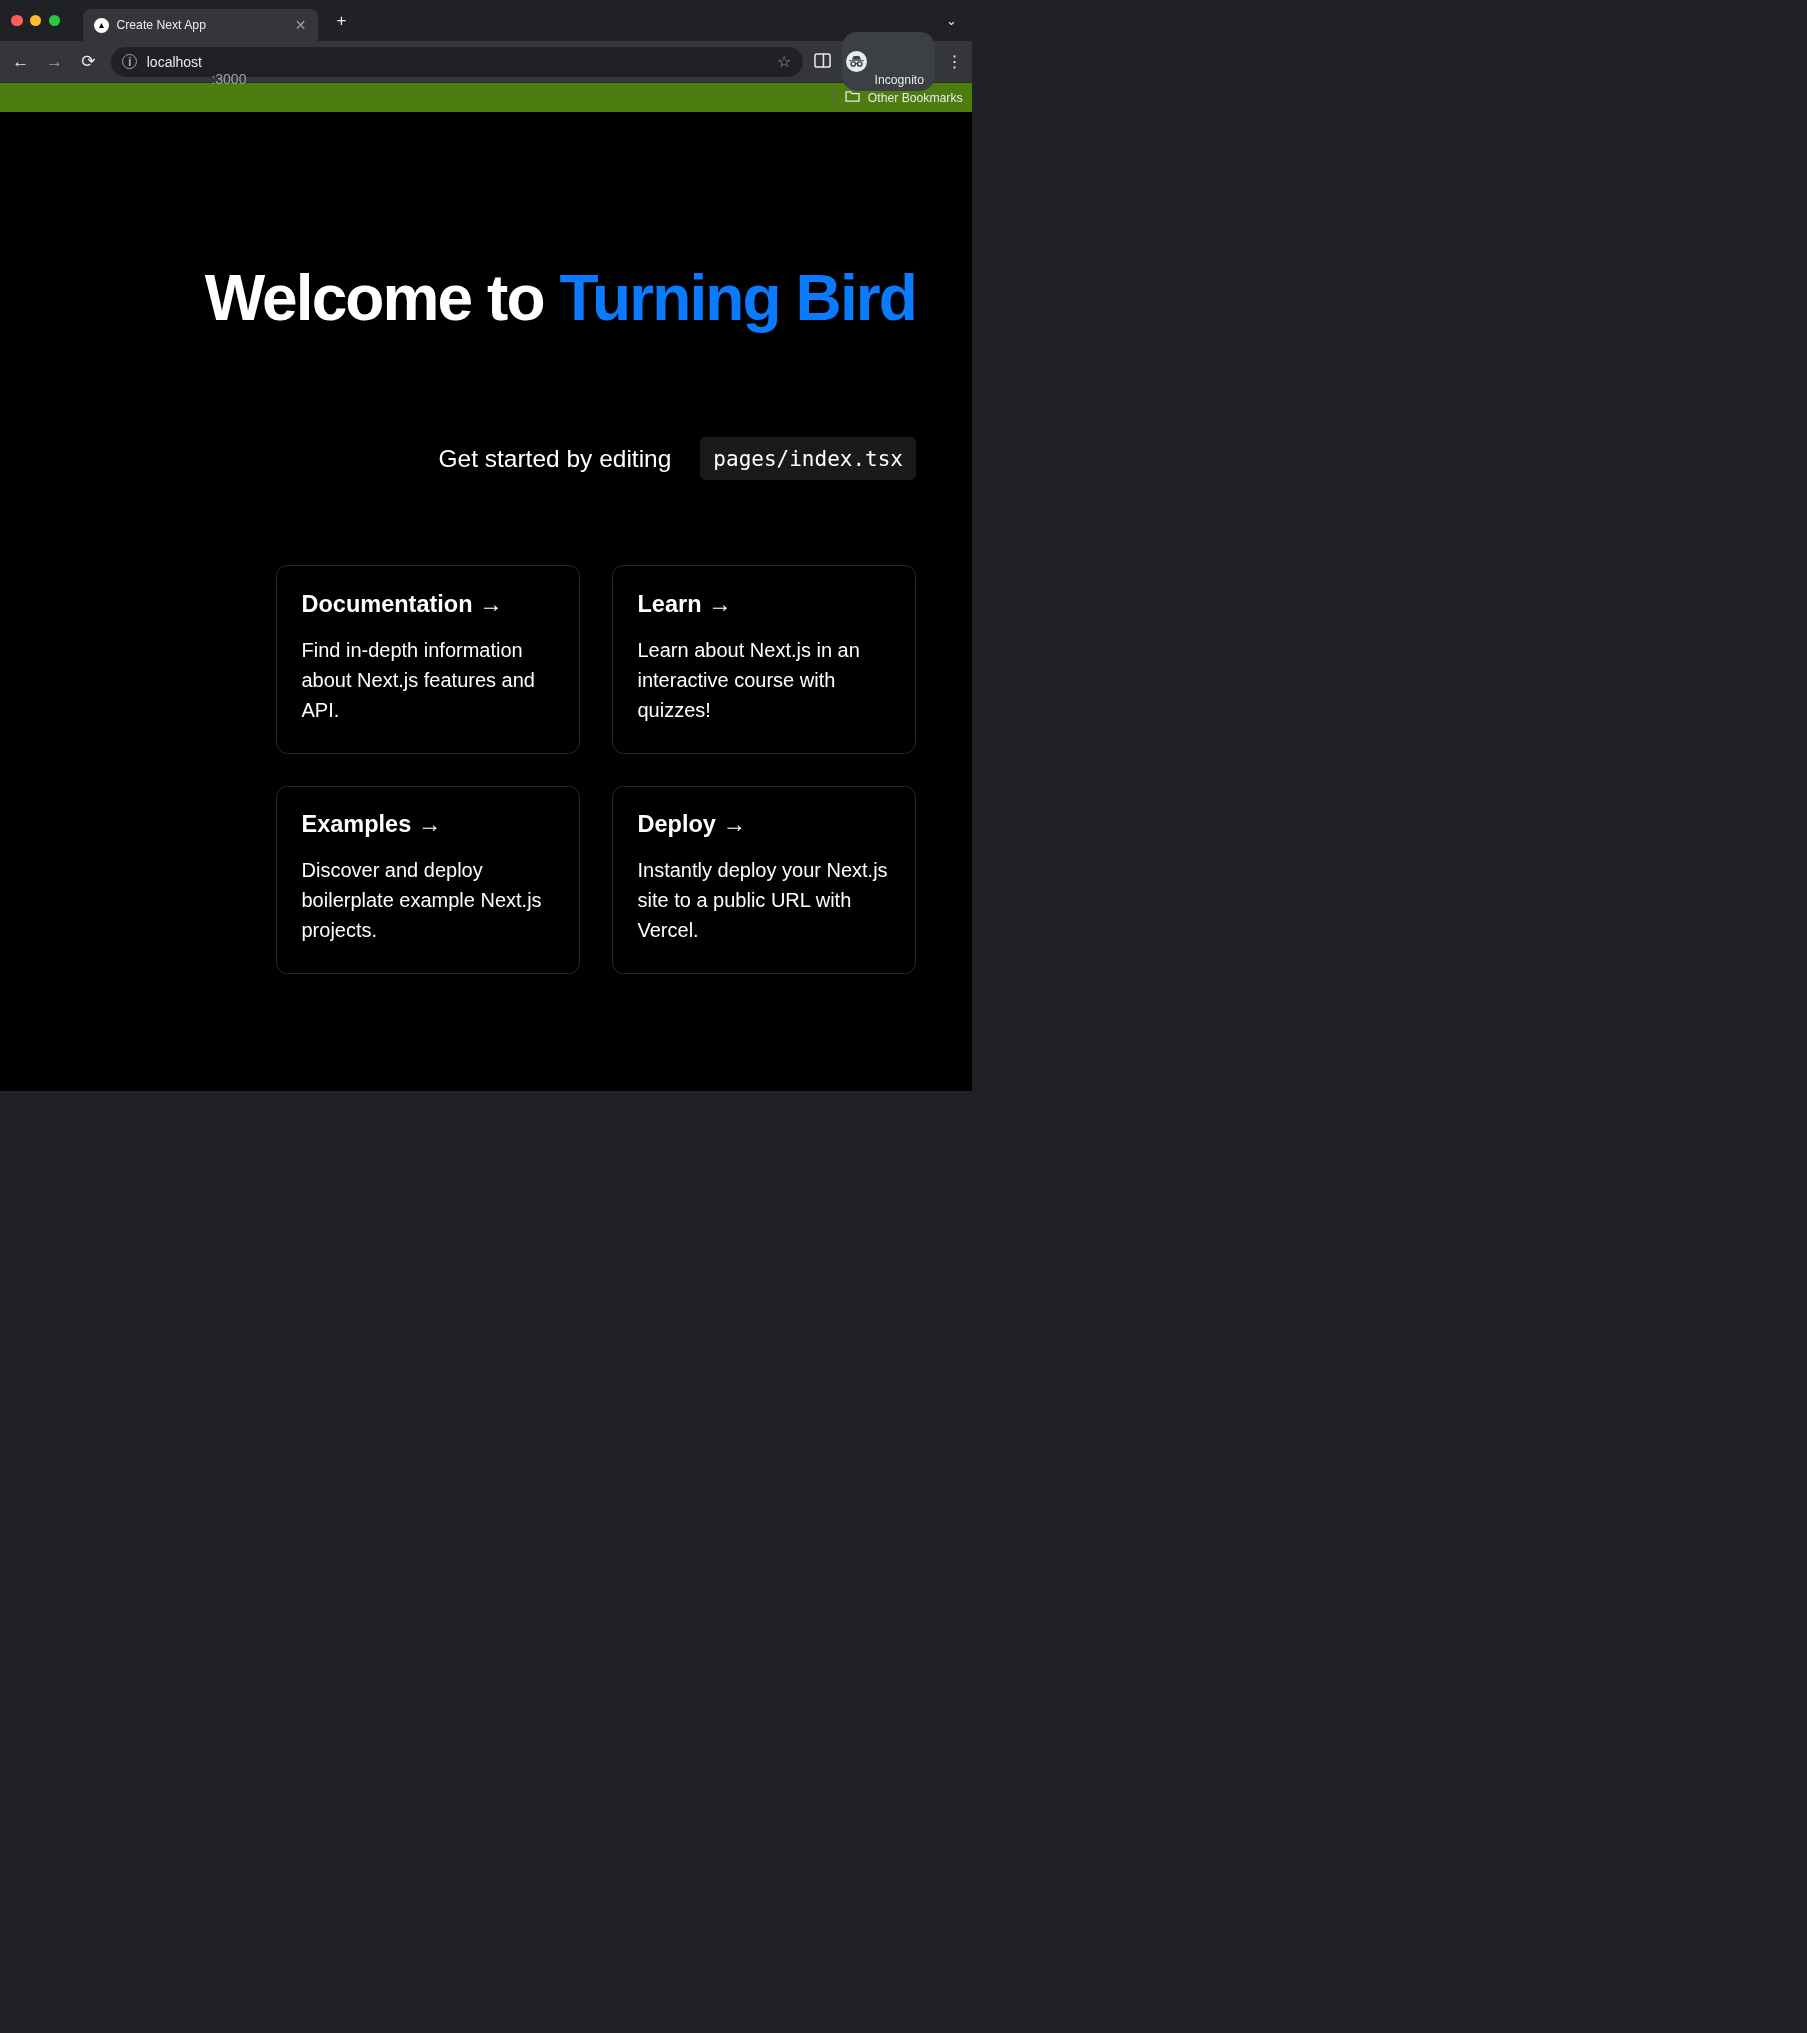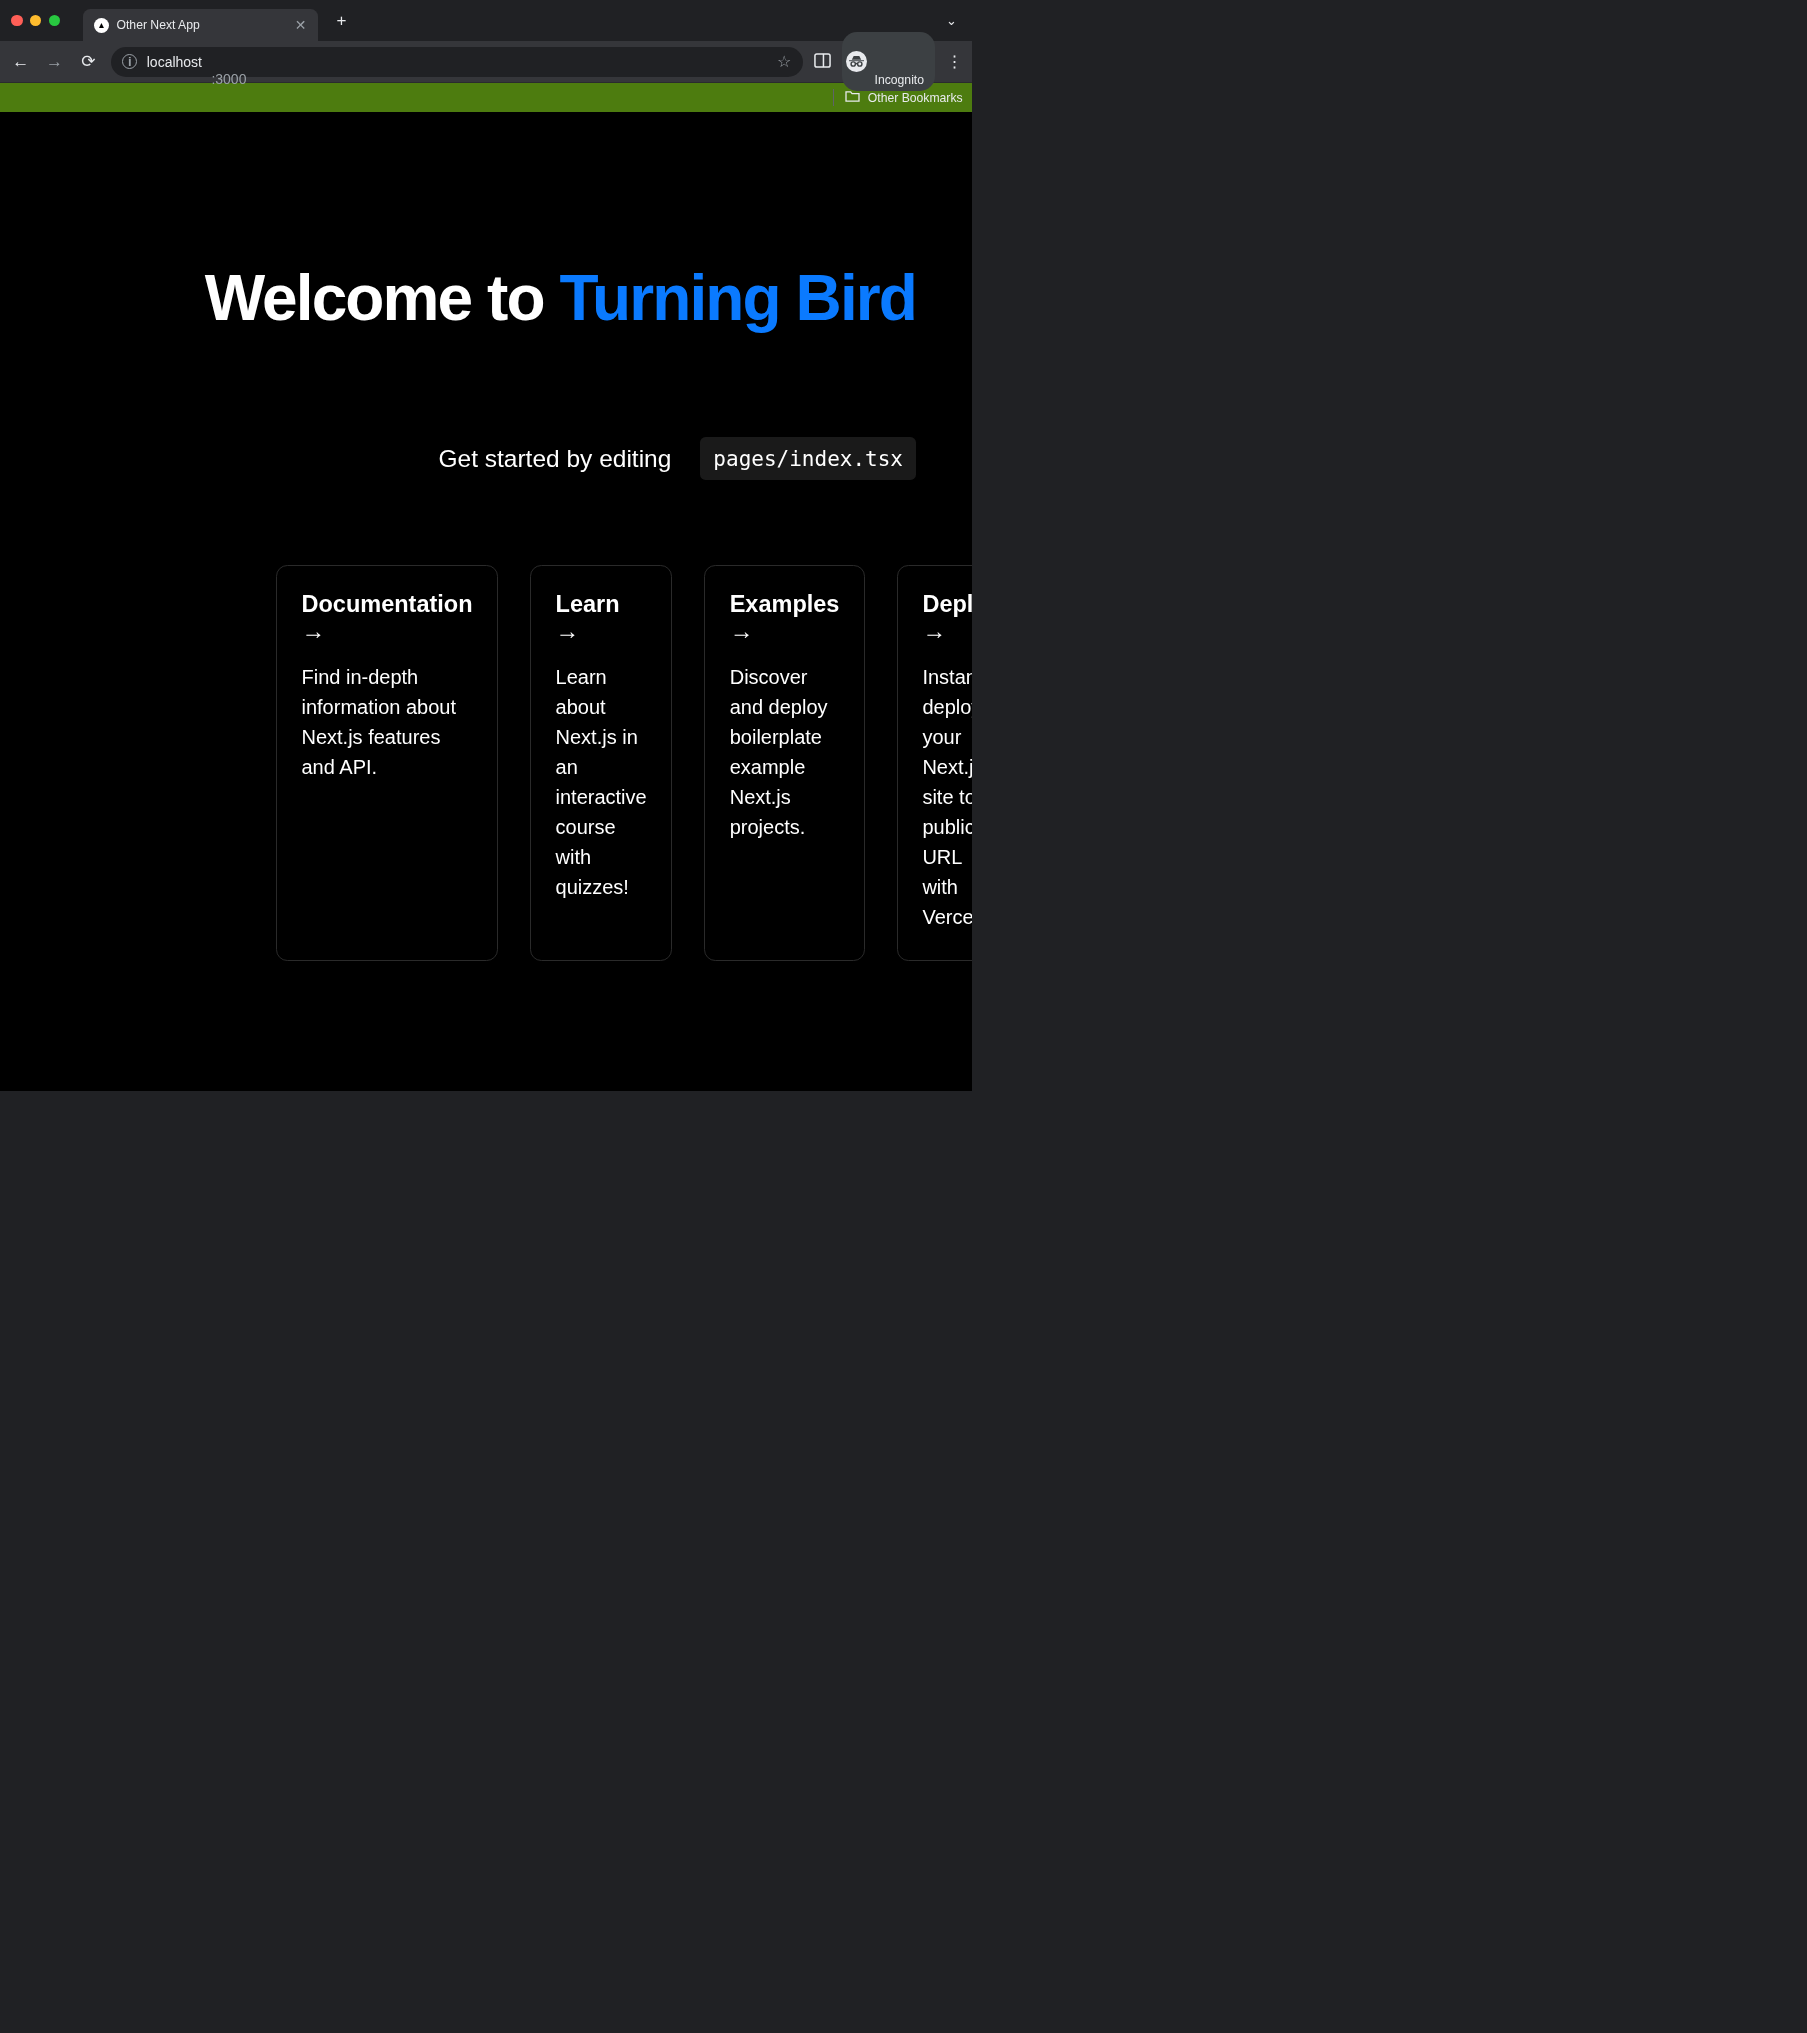--- a/index.html
+++ b/index.html
@@ -220,21 +220,21 @@
     .code {
       font-family: ui-monospace, SFMono-Regular, Menlo, Monaco, Consolas, monospace;
       background: #1a1a1a;
       padding: 9.4px 13px;
       border-radius: 5.6px;
       font-size: 21px;
     }
     .grid {
       margin-top: 85px;
       display: grid;
-      grid-template-columns: 1fr 1fr 1fr 1fr;
+      grid-template-columns: 1fr 1fr;
       gap: 32px;
       width: 640px;
     }
     .card {
       border: 0.9px solid #2a2a2a;
       border-radius: 11.3px;
       padding: 24.5px 24.5px 28px;
       cursor: pointer;
       transition: border-color .15s;
     }
@@ -254,21 +254,21 @@
 
 <div class="chrome">
   <div class="titlebar">
     <div class="traffic-lights">
       <div class="traffic-light tl-red"></div>
       <div class="traffic-light tl-yellow"></div>
       <div class="traffic-light tl-green"></div>
     </div>
     <div class="tab">
       <div class="tab-favicon">▲</div>
-      <div class="tab-title">Other Next App</div>
+      <div class="tab-title">Create Next App</div>
       <div class="tab-close">✕</div>
     </div>
     <div class="new-tab">+</div>
     <div class="titlebar-spacer"></div>
     <div class="chevron-down">⌄</div>
   </div>
 
   <div class="toolbar">
     <div class="nav-btn active">←</div>
     <div class="nav-btn">→</div>

